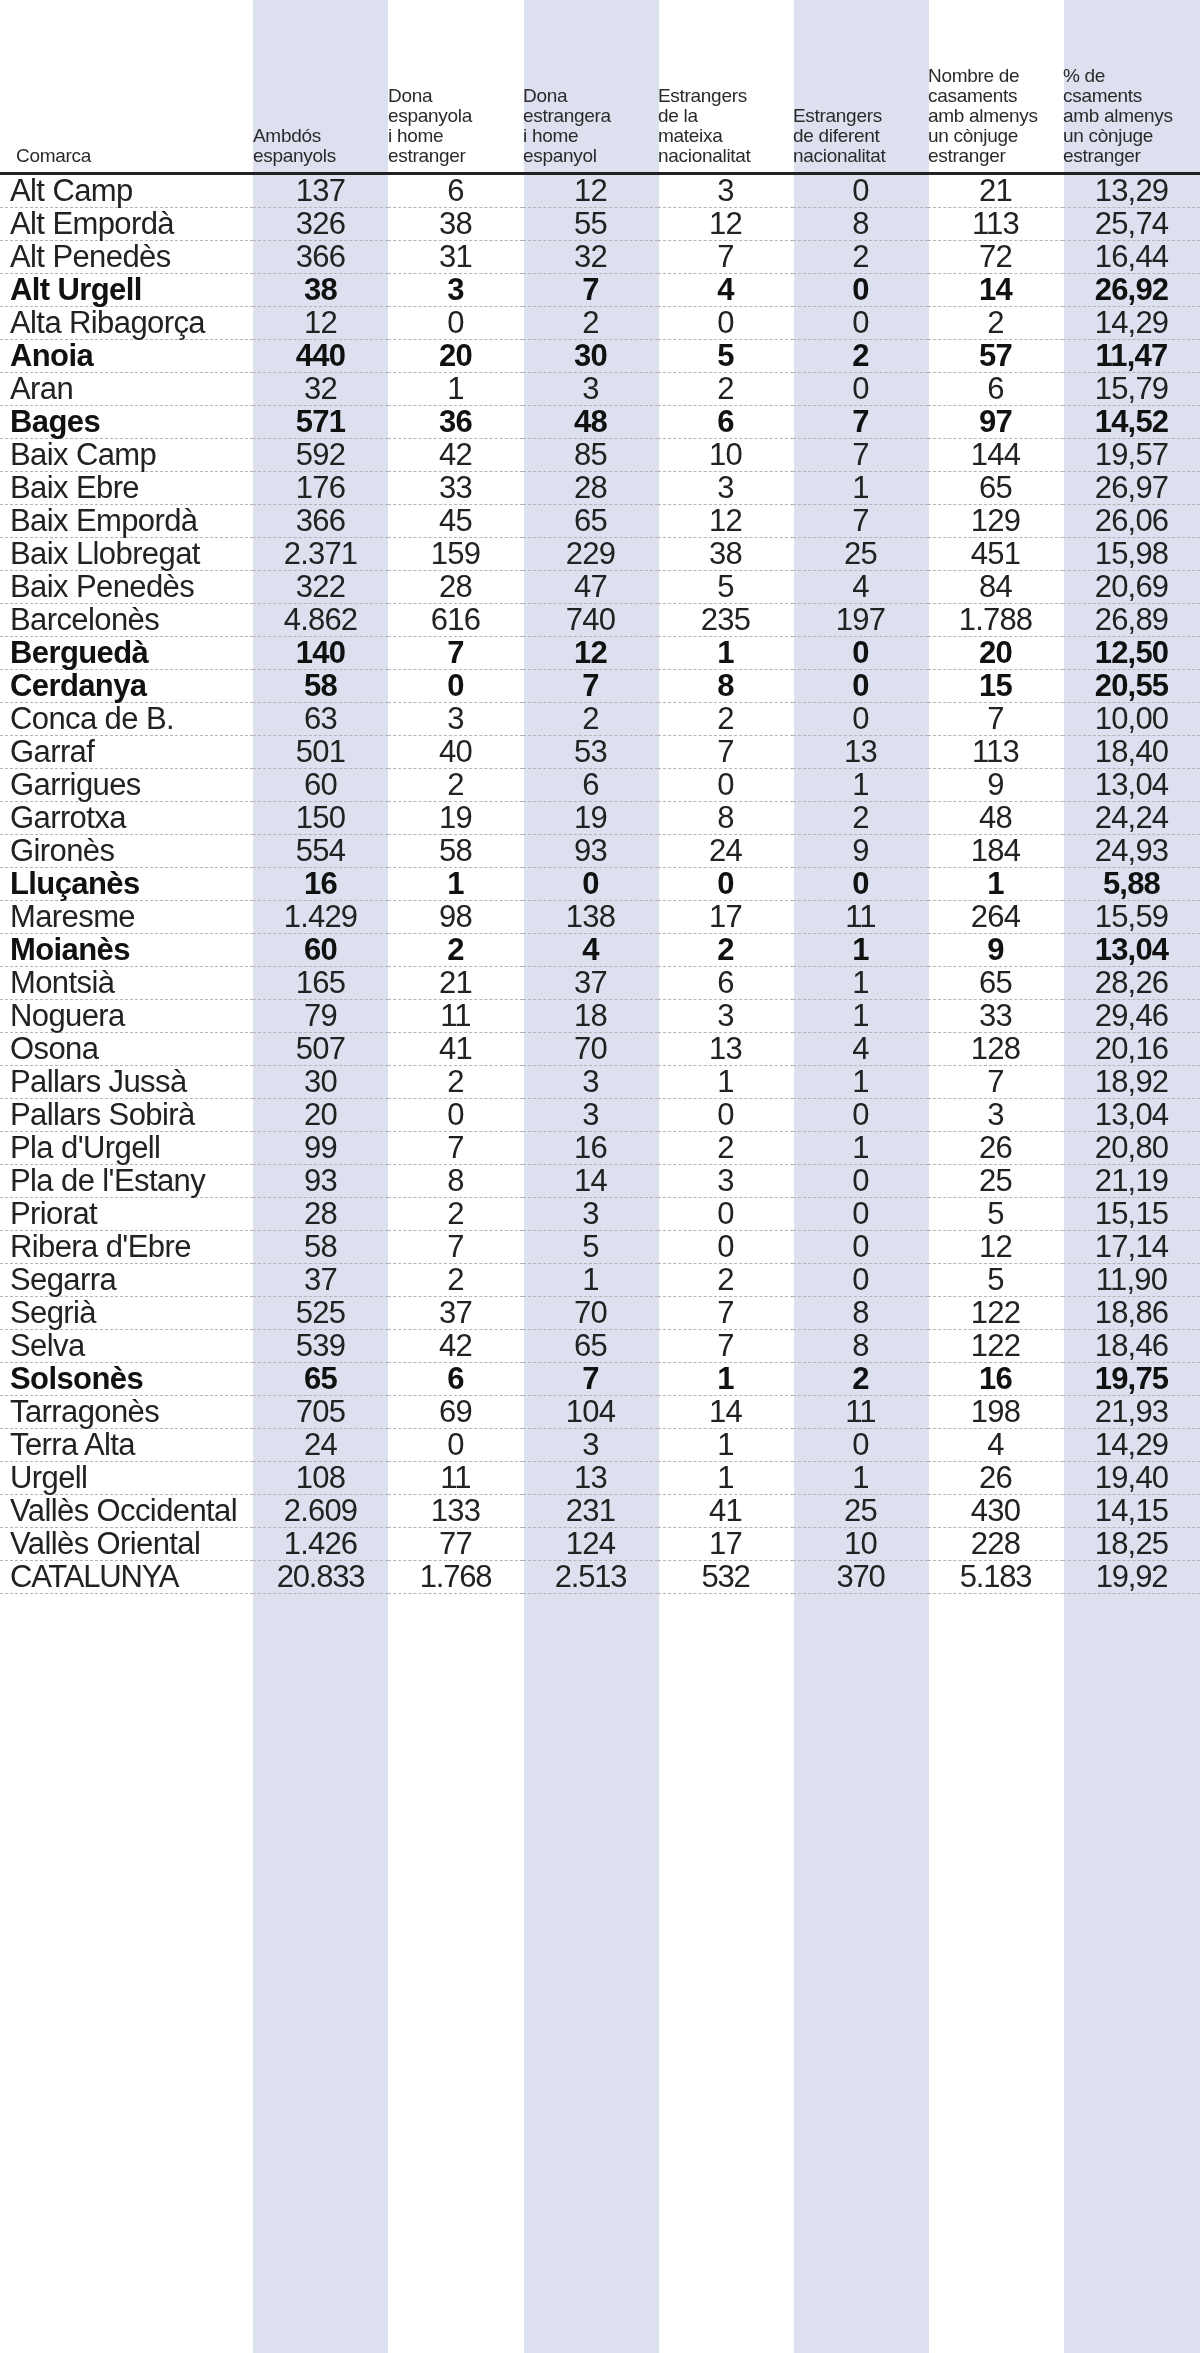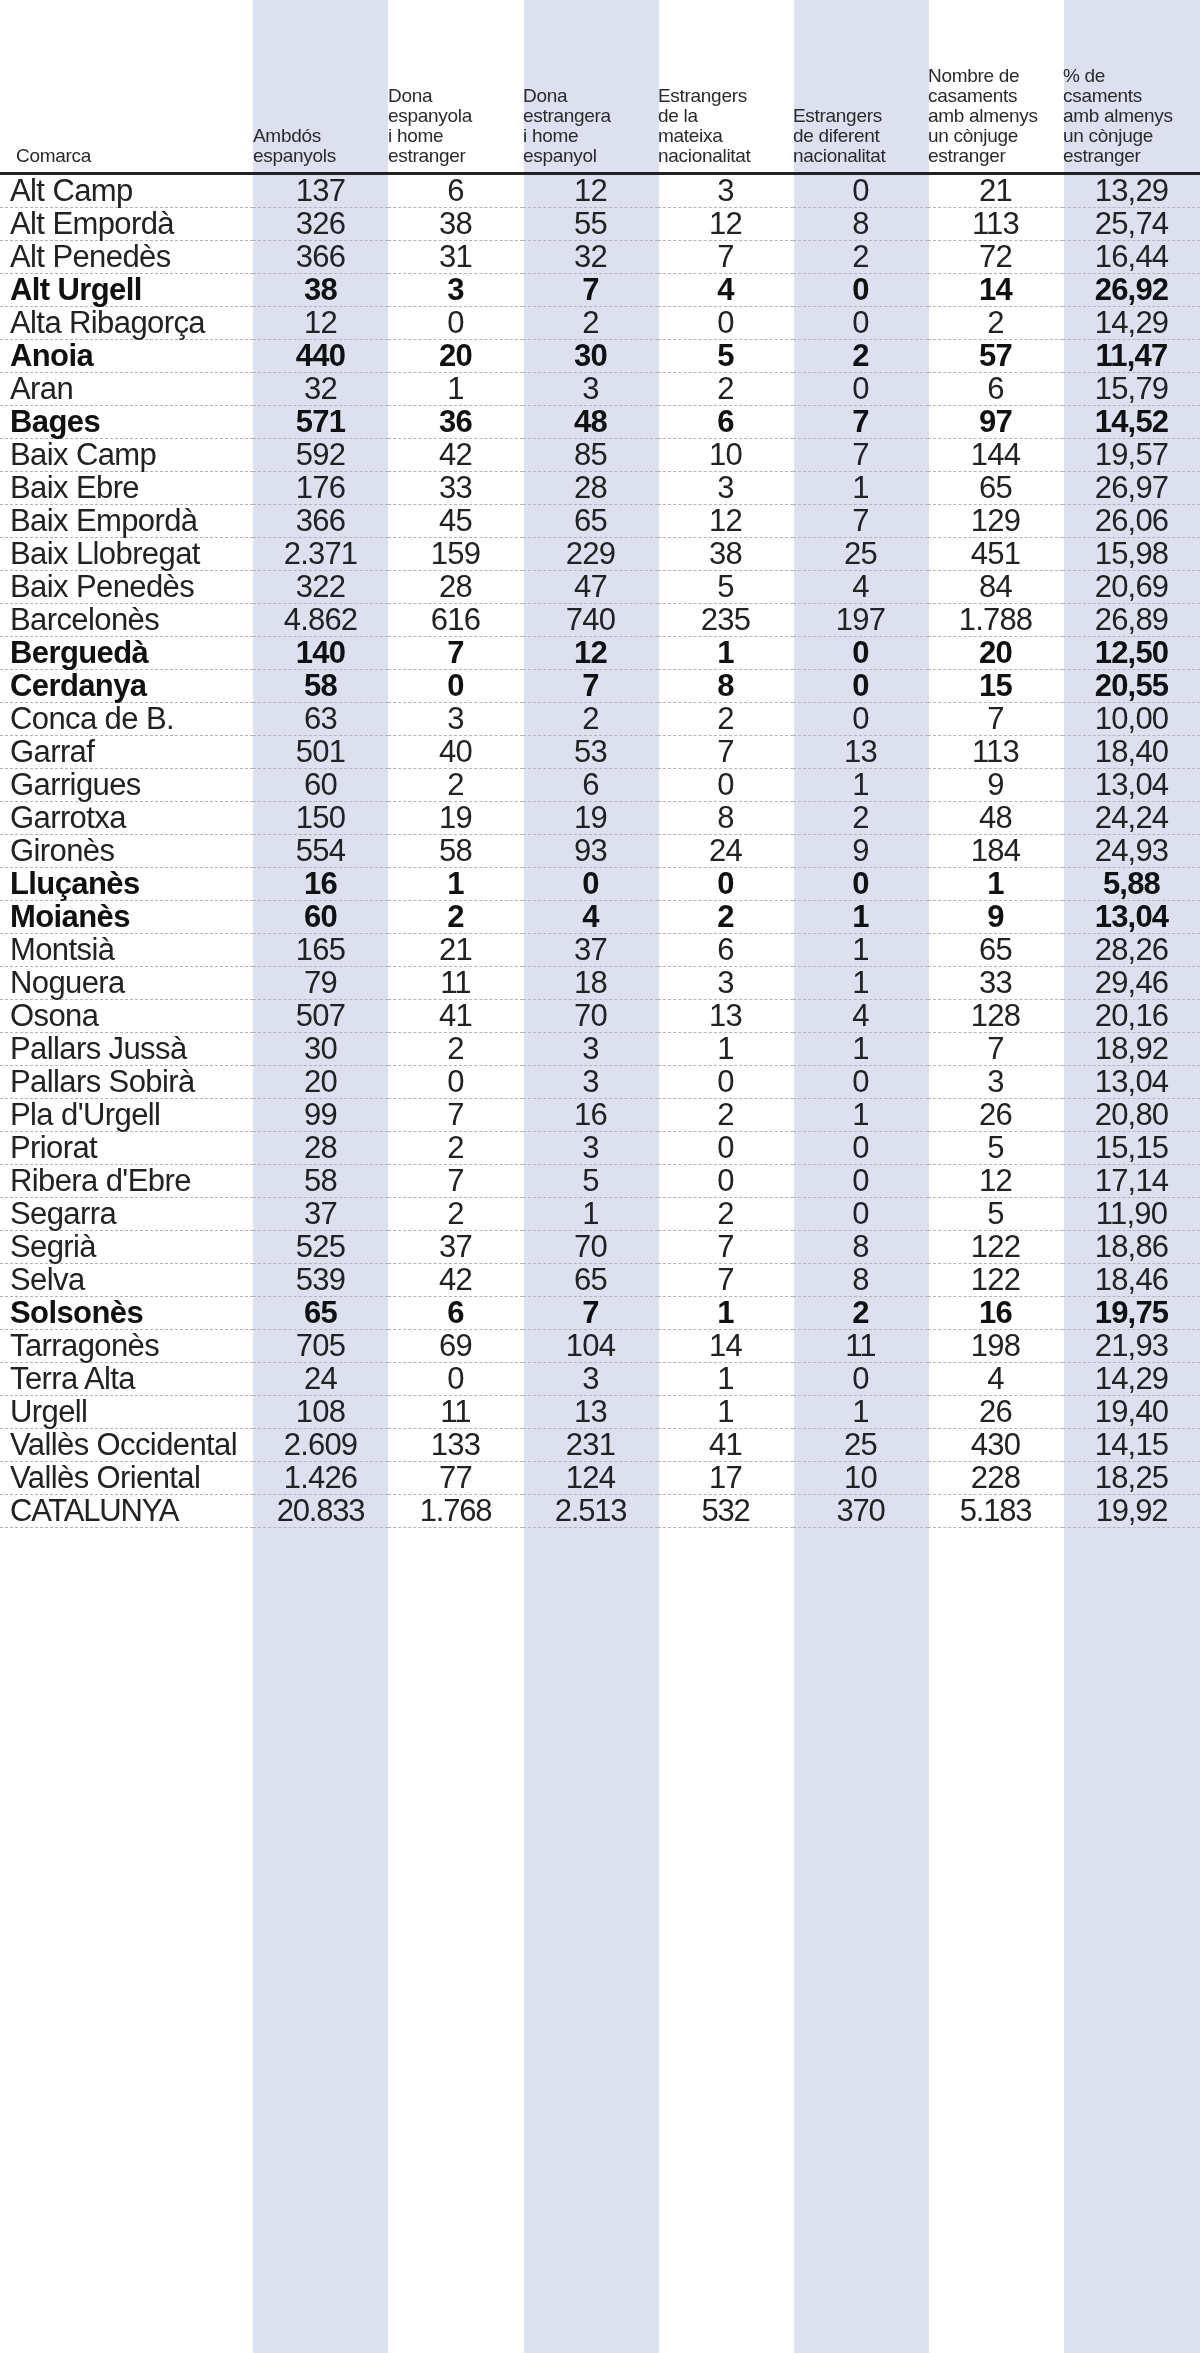--- a/index.html
+++ b/index.html
@@ -305,20 +305,30 @@
       <tr class="bold">
         <td class="name">Lluçanès</td>
         <td>16</td>
         <td>1</td>
         <td>0</td>
         <td>0</td>
         <td>0</td>
         <td>1</td>
         <td>5,88</td>
       </tr>
+      <tr>
+        <td class="name">Maresme</td>
+        <td>1.429</td>
+        <td>98</td>
+        <td>138</td>
+        <td>17</td>
+        <td>11</td>
+        <td>264</td>
+        <td>15,59</td>
+      </tr>
       <tr class="bold">
         <td class="name">Moianès</td>
         <td>60</td>
         <td>2</td>
         <td>4</td>
         <td>2</td>
         <td>1</td>
         <td>9</td>
         <td>13,04</td>
       </tr>
@@ -374,20 +384,30 @@
       </tr>
       <tr>
         <td class="name">Pla d'Urgell</td>
         <td>99</td>
         <td>7</td>
         <td>16</td>
         <td>2</td>
         <td>1</td>
         <td>26</td>
         <td>20,80</td>
+      </tr>
+      <tr>
+        <td class="name">Pla de l'Estany</td>
+        <td>93</td>
+        <td>8</td>
+        <td>14</td>
+        <td>3</td>
+        <td>0</td>
+        <td>25</td>
+        <td>21,19</td>
       </tr>
       <tr>
         <td class="name">Priorat</td>
         <td>28</td>
         <td>2</td>
         <td>3</td>
         <td>0</td>
         <td>0</td>
         <td>5</td>
         <td>15,15</td>

